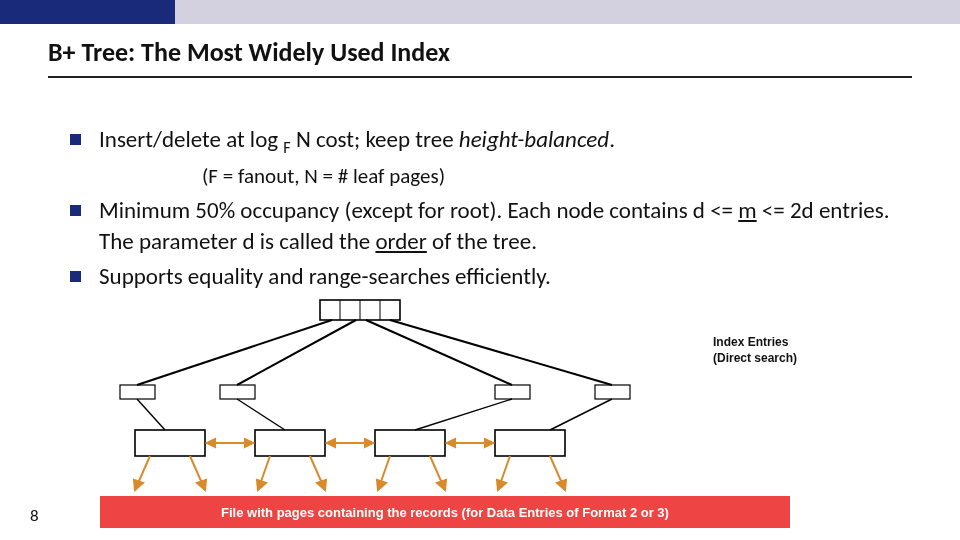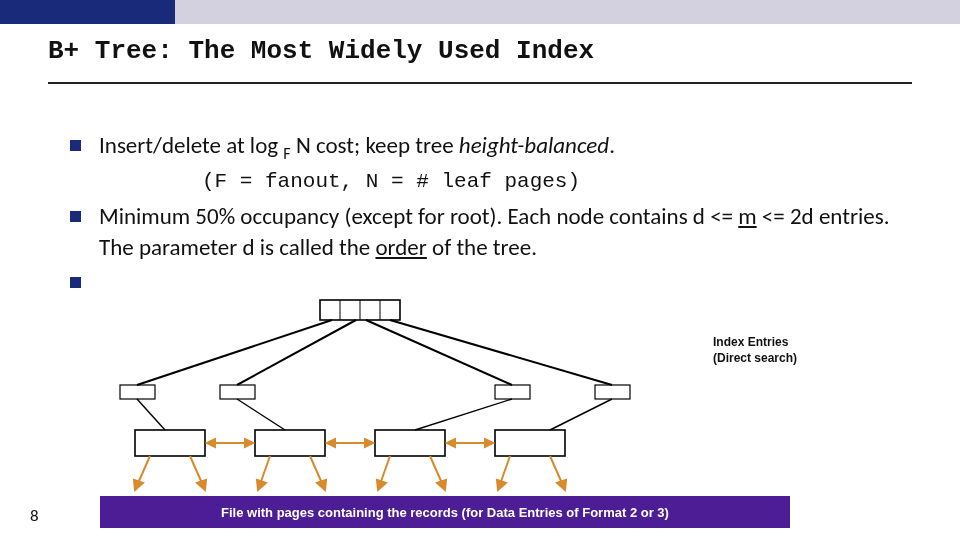--- a/index.html
+++ b/index.html
@@ -25,22 +25,21 @@
     background: #1a2a7a;
   }
   .title-area {
     padding: 12px 48px 6px 48px;
   }
   .title {
     font-size: 26px;
     font-weight: 700;
     color: #111;
     border-bottom: 2px solid #222;
-    padding-bottom: 16px;
-    font-family: Liberation Mono, monospace;
+    padding-bottom: 8px;
   }
   .bullets {
     padding: 40px 40px 0 70px;
   }
   .bullet-row {
     display: flex;
     align-items: flex-start;
     margin-bottom: 4px;
   }
   .bullet-marker {
@@ -55,21 +54,20 @@
     font-size: 23px;
     color: #111;
     line-height: 1.35;
   }
   .indent-text {
     font-size: 21px;
     color: #111;
     line-height: 1.35;
     margin-left: 132px;
     margin-bottom: 4px;
-    font-family: Liberation Mono, monospace;
   }
   .sub { vertical-align: sub; font-size: 0.7em; }
   .ital { font-style: italic; }
   .uline { text-decoration: underline; }
   .svg-wrap {
     position: absolute;
     left: 0;
     top: 280px;
     width: 860px;
     height: 260px;
@@ -81,21 +79,21 @@
     font-size: 12px;
     color: #111;
     line-height: 1.3;
   }
   .footer-box {
     position: absolute;
     left: 100px;
     bottom: 12px;
     width: 690px;
     height: 32px;
-    background: #4c1d95;
+    background: #ef4444;
     display: flex;
     align-items: center;
     justify-content: center;
   }
   .footer-text {
     font-family: Arial, sans-serif;
     font-size: 13px;
     font-weight: 700;
     color: #fff;
   }
@@ -126,20 +124,21 @@
   </div>
   <div class="indent-text">(F = fanout, N = # leaf pages)</div>
   <div class="bullet-row">
     <div class="bullet-marker"></div>
     <div class="bullet-text">
       <span>Minimum 50% occupancy (except for root).  Each node contains d &lt;=  </span><span class="uline">m</span><span>  &lt;= 2d entries.  The parameter d is called the </span><span class="uline">order</span><span> of the tree.</span>
     </div>
   </div>
   <div class="bullet-row">
     <div class="bullet-marker"></div>
+    <div class="bullet-text">Supports equality and range-searches efficiently.</div>
   </div>
 </div>
 
 <div class="svg-wrap">
   <svg width="960" height="260">
 
     <rect x="320" y="20" width="80" height="20" fill="none" stroke="#000" stroke-width="1.6"></rect>
     <line x1="340" y1="20" x2="340" y2="40" stroke="#000" stroke-width="1"></line>
     <line x1="360" y1="20" x2="360" y2="40" stroke="#000" stroke-width="1"></line>
     <line x1="380" y1="20" x2="380" y2="40" stroke="#000" stroke-width="1"></line>

